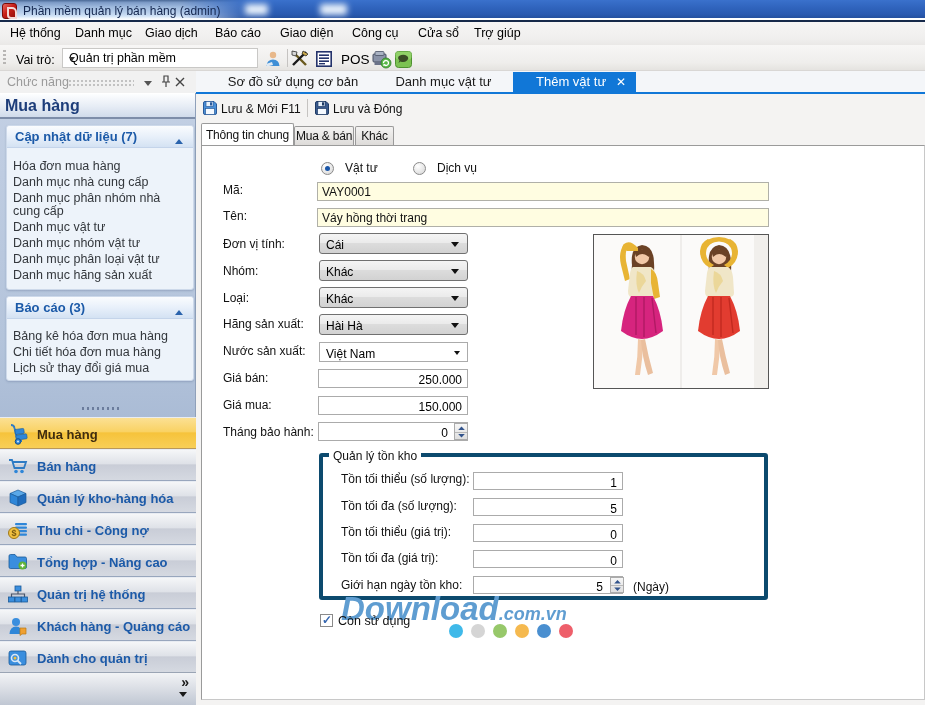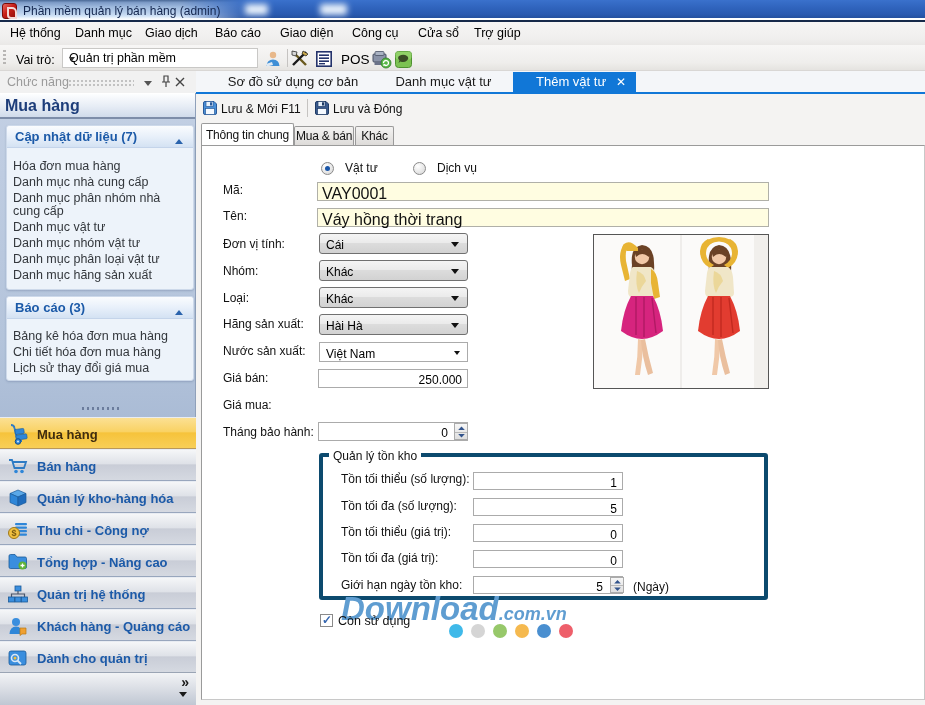--- a/index.html
+++ b/index.html
@@ -93,21 +93,21 @@
   border:1px solid #9a9a9a; border-bottom:none; border-radius:2px 2px 0 0; font-size:12px; letter-spacing:-0.2px; text-align:center; color:#111;}
 #ftab1 { left:5px; top:1px; width:93px; height:22px; background:#fff; z-index:3; line-height:23px;}
 #ftab2 { left:98px; top:4px; width:60px; height:19px; line-height:19px;}
 #ftab3 { left:159px; top:4px; width:39px; height:19px; line-height:19px;}
 #tabpage { left:5px; top:51px; width:724px; height:555px; background:#fff;
   border:1px solid #9a9a9a; border-right-color:#c8c8c8; border-bottom-color:#c8c8c8; z-index:2;}
 
 
 .lbl { position:absolute; left:21px; font-size:12px; color:#111; }
 .ylw { position:absolute; left:115px; width:452px; height:19px; background:#fffde1; border:1px solid #b0b0a8;
-  font-size:16px; padding:2px 4px 0; color:#111;}
+  font-size:12px; padding:2px 4px 0; color:#111;}
 .cmb { position:absolute; left:117px; width:149px; height:21px; border:1px solid #707070; border-radius:3px;
   background:linear-gradient(to bottom,#f4f4f4 0%,#ebebeb 45%,#dcdcdc 50%,#d2d2d2 100%); font-size:12px; padding:4px 0 0 6px; color:#000;}
 .cmb .arr { position:absolute; right:8px; top:8px; width:0; height:0; border:4.5px solid transparent; border-top:5px solid #111; }
 .flatcmb { position:absolute; left:117px; width:149px; height:20px; border:1px solid #ababab; background:#fff;
   font-size:12px; padding:4px 0 0 6px; color:#000;}
 .flatcmb .arr { position:absolute; right:7px; top:8px; width:0; height:0; border:3.5px solid transparent; border-top:4px solid #111; }
 .num { position:absolute; left:116px; width:150px; height:19px; border:1px solid #ababab; background:#fff;
   font-size:12px; text-align:right; padding:3px 5px 0 0; color:#000;}
 .spin { position:absolute; width:14px; height:17px; border:1px solid #ababab;
   background:linear-gradient(to bottom,#f6f6f6,#dfdfdf);}
@@ -373,20 +373,21 @@
     <div class="cmb" style="top:114px;">Khác<span class="arr"></span></div>
     <span class="lbl" style="top:145px;">Loại:</span>
     <div class="cmb" style="top:141px;">Khác<span class="arr"></span></div>
     <span class="lbl" style="top:171px;">Hãng sản xuất:</span>
     <div class="cmb" style="top:168px;">Hài Hà<span class="arr"></span></div>
     <span class="lbl" style="top:198px;">Nước sản xuất:</span>
     <div class="flatcmb" style="top:196px;">Việt Nam<span class="arr"></span></div>
     <span class="lbl" style="top:225px;">Giá bán:</span>
     <div class="num" style="top:223px;">250.000</div>
     <span class="lbl" style="top:252px;">Giá mua:</span>
+    <div class="num" style="top:250px;">150.000</div>
     <span class="lbl" style="top:279px;">Tháng bảo hành:</span>
     <div class="num" style="top:276px;padding-right:19px;">0</div>
     <div class="spin" style="left:252px;top:277px;">
         <svg width="11" height="16" viewBox="0 0 11 16">
           <path d="M5.5 2.5 L8.8 6 L2.2 6 Z" fill="#33548c"></path>
           <path d="M2.2 10 L8.8 10 L5.5 13.5 Z" fill="#33548c"></path>
         </svg>
       </div>
 
     <div class="abs" id="imgframe">

